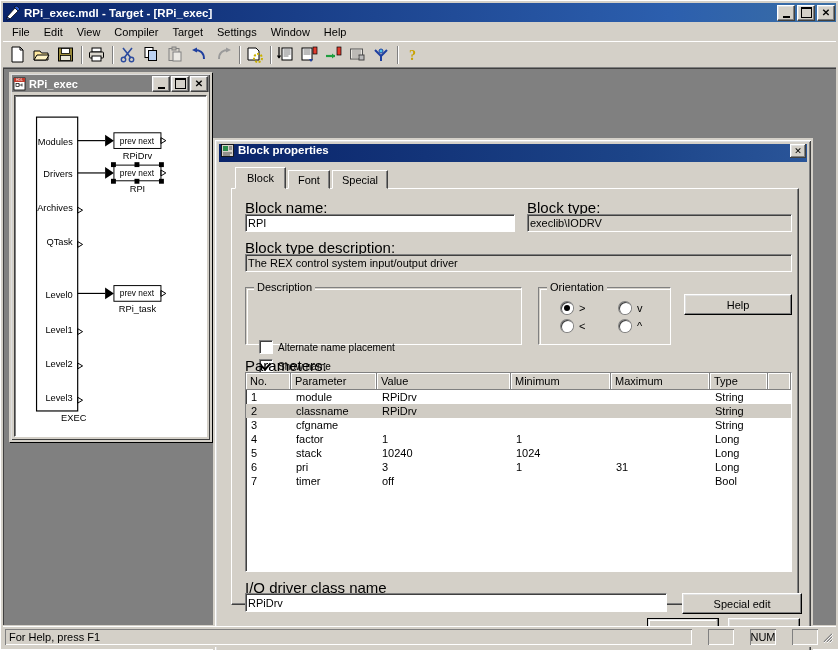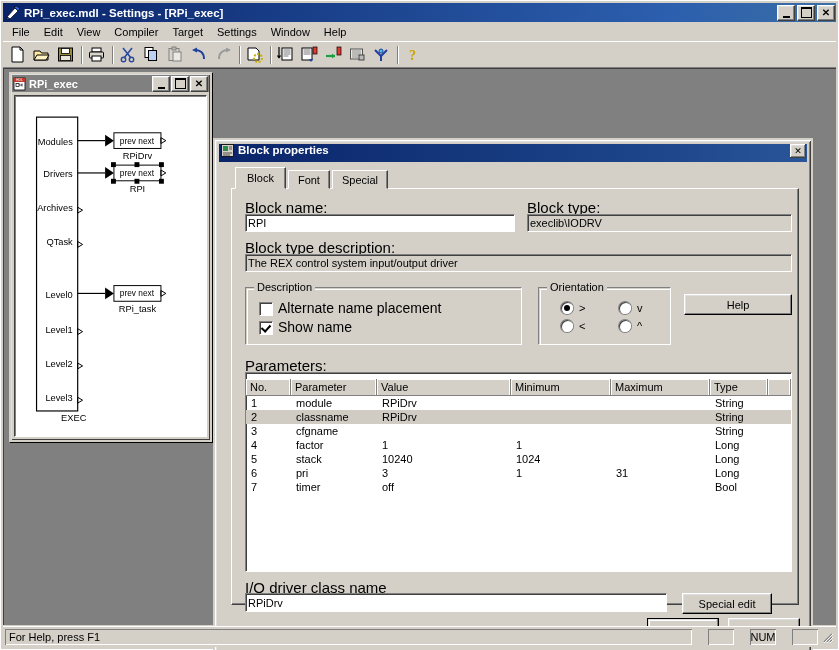--- a/index.html
+++ b/index.html
@@ -99,21 +99,21 @@
     font-family:"Liberation Sans",sans-serif;font-size:11px;color:#000;
     display:flex;align-items:center;padding-left:2px;box-sizing:border-box;}
   .txt.ro{background:#d4d0c8;}
   .grp{position:absolute;border:1px solid #808080;border-right-color:#ffffff;
     border-bottom-color:#ffffff;box-sizing:border-box;}
   .grp::after{content:"";position:absolute;left:1px;top:1px;right:0px;bottom:0px;
     border:1px solid #ffffff;border-left-color:#ffffff;border-top-color:#ffffff;
     border-right:none;border-bottom:none;pointer-events:none;}
   .grp-title{position:absolute;top:-7px;left:8px;background:#d4d0c8;padding:0 3px;
     font-size:11px;color:#000;z-index:2;}
-  .chk{position:absolute;display:flex;align-items:flex-end;font-size:14px;cursor:default;}
+  .chk{position:absolute;display:flex;align-items:center;font-size:10px;cursor:default;margin-top:40px;}
   .chkbox{width:12px;height:12px;background:#ffffff;margin-right:5px;flex:0 0 auto;
     border:1px solid;border-color:#808080 #ffffff #ffffff #808080;
     box-shadow:inset 1px 1px 0 #404040;position:relative;}
   .chkbox.on::after{content:"";position:absolute;left:3px;top:1px;width:4px;height:7px;
     border:solid #000;border-width:0 2px 2px 0;transform:rotate(42deg);}
   .rad{position:absolute;display:flex;align-items:center;font-size:11px;cursor:default;}
   .radbox{width:12px;height:12px;border-radius:50%;background:#ffffff;margin-right:6px;
     flex:0 0 auto;position:relative;
     box-shadow:inset 1px 1px 0 #404040, inset -1px -1px 0 #ffffff,
                0 0 0 1px #808080;}
@@ -123,21 +123,21 @@
     display:flex;align-items:center;justify-content:center;box-sizing:border-box;
     border:1px solid;border-color:#ffffff #000000 #000000 #ffffff;
     box-shadow:inset -1px -1px 0 #808080, inset 1px 1px 0 #dfdfdf;}
   .btn.default{border-color:#000000;box-shadow:inset -1px -1px 0 #808080,
       inset 1px 1px 0 #dfdfdf, inset -2px -2px 0 #d4d0c8, inset 2px 2px 0 #ffffff;}
 
   
   .grid{position:absolute;background:#ffffff;box-sizing:border-box;
     border:1px solid;border-color:#808080 #ffffff #ffffff #808080;
     box-shadow:inset 1px 1px 0 #404040;overflow:hidden;}
-  .grid-head{display:flex;height:16px;background:#d4d0c8;border-bottom:1px solid #808080;margin-top:6px;}
+  .grid-head{display:flex;height:16px;background:#d4d0c8;border-bottom:1px solid #808080;}
   .gh{background:#d4d0c8;font-size:11px;padding-left:4px;display:flex;align-items:center;
     box-sizing:border-box;height:16px;
     border-right:1px solid #808080;
     box-shadow:inset -1px 0 0 #ffffff, inset 1px 1px 0 #ffffff;}
   .grow{display:flex;height:14px;font-size:11px;}
   .grow.sel{background:#d0ccc4;}
   .gc{padding-left:5px;display:flex;align-items:center;box-sizing:border-box;
     height:14px;overflow:hidden;white-space:nowrap;}
 
   
@@ -161,21 +161,21 @@
 <div class="app">
 
   <div class="titlebar">
     <span class="tb-icon">
       <svg width="16" height="16" viewBox="0 0 16 16">
         <path d="M2 12 L10 3 L13 6 L5 14 Z" fill="#ffffff" stroke="#000" stroke-width="0.7"></path>
         <path d="M2 12 L5 14 L2 15 Z" fill="#4a6fd4" stroke="#000" stroke-width="0.6"></path>
         <path d="M9 2 L12 1 L15 4 L13 6 Z" fill="#2f5fcf" stroke="#000" stroke-width="0.6"></path>
       </svg>
     </span>
-    <span class="tb-text">RPi_exec.mdl - Settings - [RPi_exec]</span>
+    <span class="tb-text">RPi_exec.mdl - Target - [RPi_exec]</span>
     <span class="tb-buttons">
       <span class="winbtn mini">
           <span class="g"></span>
         </span>
       <span class="winbtn maxi">
           <span class="g"></span>
         </span>
       <span class="winbtn closeb">
           <span class="g">✕</span>
         </span>
@@ -525,21 +525,21 @@
               <span class="gc" style="width:134px;">off</span>
               <span class="gc" style="width:100px;"></span>
               <span class="gc" style="width:99px;"></span>
               <span class="gc" style="width:58px;">Bool</span>
             </div>
           </div>
         </div>
 
         <span class="lbl" style="left:13px;top:390px;">I/O driver class name</span>
         <span class="txt" style="left:13px;top:404px;width:422px;height:19px;">RPiDrv</span>
-        <span class="btn" style="left:450px;top:404px;width:90px;height:21px;">Special edit</span>
+        <span class="btn" style="left:450px;top:404px;width:120px;height:21px;">Special edit</span>
       </div>
 
       <span class="btn default" style="left:432px;top:478px;width:72px;height:23px;">OK</span>
       <span class="btn" style="left:513px;top:478px;width:72px;height:23px;">Storno</span>
     </div>
 
   </div>
 
   <div class="statusbar">
     <span class="sb-main">For Help, press F1</span>

